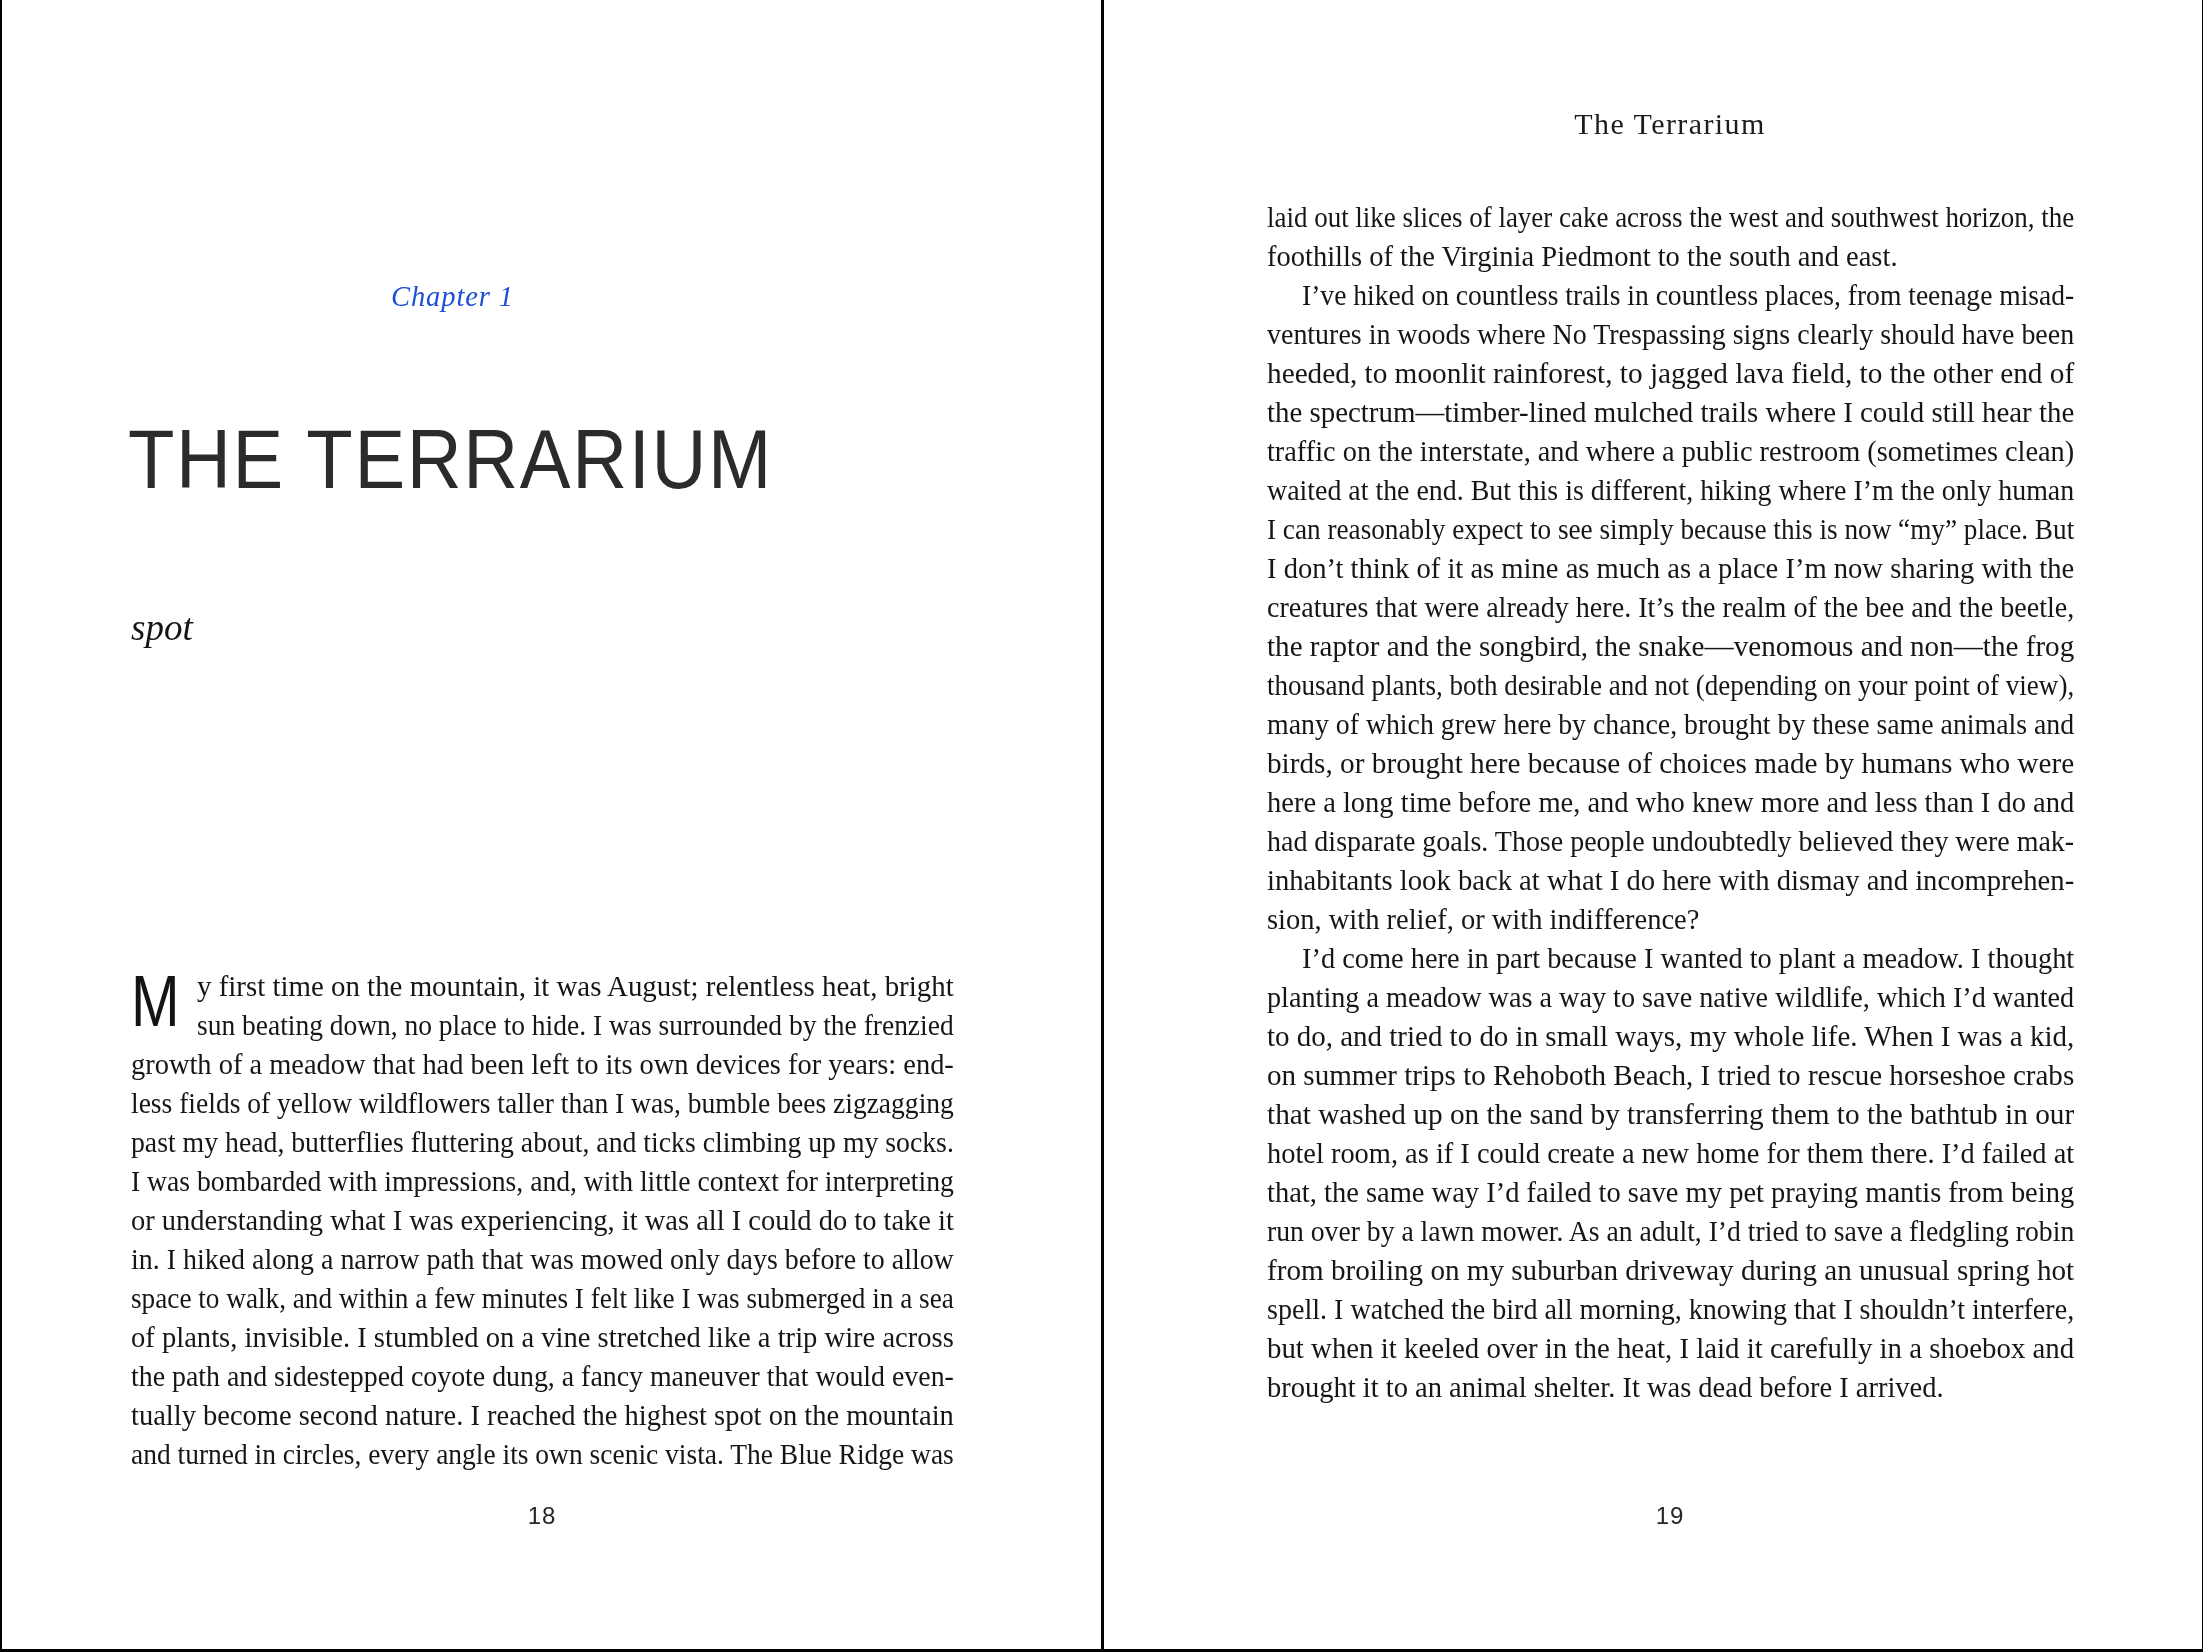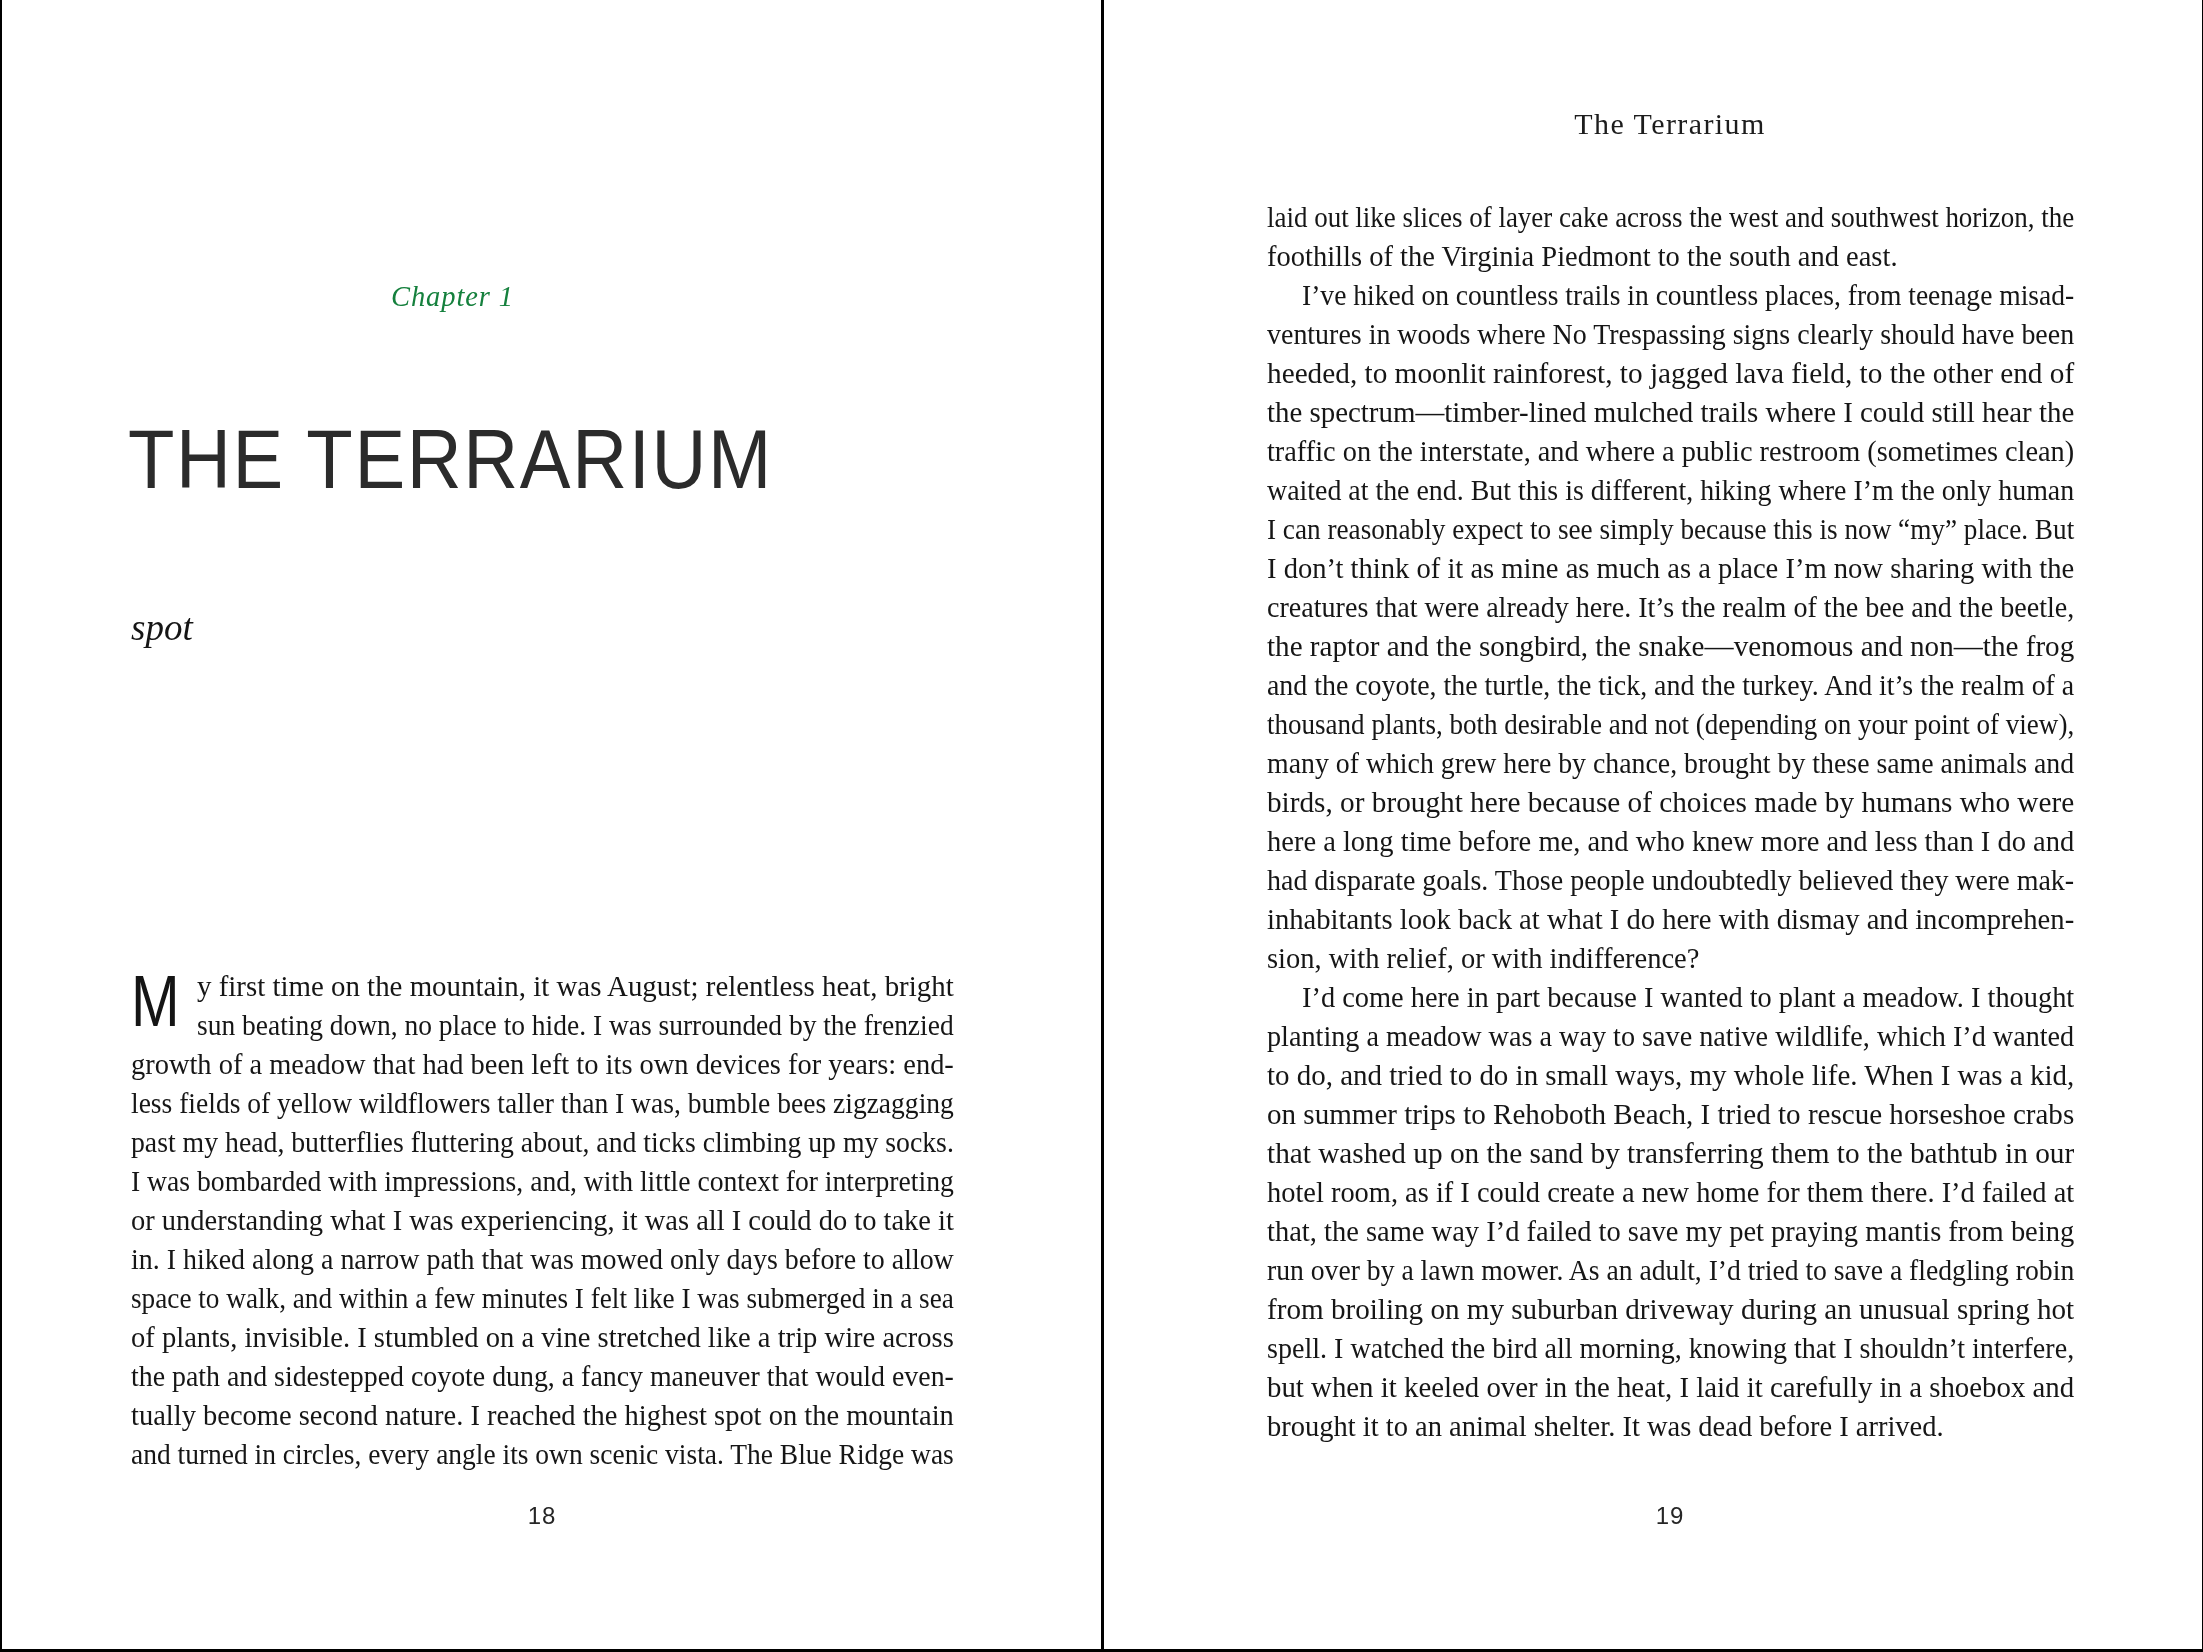--- a/index.html
+++ b/index.html
@@ -15,21 +15,21 @@
     color:#161616;
     overflow:hidden;
   }
   .divider{position:absolute;left:1099px;top:0;width:2.8px;height:1653px;background:#000;}
 
   
   .chapter{
     position:absolute;left:129px;top:278px;width:643px;
     text-align:center;
     font-style:italic;font-size:28.5px;line-height:37px;
-    letter-spacing:0.9px;color:#15803d;
+    letter-spacing:0.9px;color:#1d4ed8;
   }
   .title{
     position:absolute;left:126px;top:418px;margin:0;
     font-family:"Liberation Sans", sans-serif;
     font-weight:100;font-size:83px;line-height:84px;
     letter-spacing:1.8px;color:#2b2b2b;white-space:nowrap;
   }
   .subtitle{
     position:absolute;left:129px;top:589px;width:826px;
     font-style:italic;font-size:37px;
@@ -106,21 +106,20 @@
         <div class="bl ind"><span class="bl-in" style="margin-left: 35px; transform: scaleX(0.9671);">I’ve hiked on countless trails in countless places, from teenage misad-</span></div>
         <div class="bl"><span class="bl-in" style="transform: scaleX(0.9805);">ventures in woods where No Trespassing signs clearly should have been</span></div>
         <div class="bl"><span class="bl-in" style="transform: scaleX(1.0271);">heeded, to moonlit rainforest, to jagged lava field, to the other end of</span></div>
         <div class="bl"><span class="bl-in" style="transform: scaleX(1.0136);">the spectrum—timber-lined mulched trails where I could still hear the</span></div>
         <div class="bl"><span class="bl-in" style="transform: scaleX(0.9938);">traffic on the interstate, and where a public restroom (sometimes clean)</span></div>
         <div class="bl"><span class="bl-in" style="transform: scaleX(0.9784);">waited at the end. But this is different, hiking where I’m the only human</span></div>
         <div class="bl"><span class="bl-in" style="transform: scaleX(0.955);">I can reasonably expect to see simply because this is now “my” place. But</span></div>
         <div class="bl"><span class="bl-in" style="transform: scaleX(1.0025);">I don’t think of it as mine as much as a place I’m now sharing with the</span></div>
         <div class="bl"><span class="bl-in" style="transform: scaleX(0.9857);">creatures that were already here. It’s the realm of the bee and the beetle,</span></div>
         <div class="bl"><span class="bl-in" style="transform: scaleX(1.0219);">the raptor and the songbird, the snake—venomous and non—the frog</span></div>
-        <div class="bl"><span class="bl-in" style="transform: scaleX(0.9782);">and the coyote, the turtle, the tick, and the turkey. And it’s the realm of a</span></div>
         <div class="bl"><span class="bl-in" style="transform: scaleX(0.9486);">thousand plants, both desirable and not (depending on your point of view),</span></div>
         <div class="bl"><span class="bl-in" style="transform: scaleX(0.976);">many of which grew here by chance, brought by these same animals and</span></div>
         <div class="bl"><span class="bl-in" style="transform: scaleX(1.0261);">birds, or brought here because of choices made by humans who were</span></div>
         <div class="bl"><span class="bl-in" style="transform: scaleX(0.9999);">here a long time before me, and who knew more and less than I do and</span></div>
         <div class="bl"><span class="bl-in" style="transform: scaleX(0.9813);">had disparate goals. Those people undoubtedly believed they were mak-</span></div>
         <div class="bl"><span class="bl-in" style="transform: scaleX(1.0048);">inhabitants look back at what I do here with dismay and incomprehen-</span></div>
         <div class="bl end"><span class="bl-in" style="transform: scaleX(1);">sion, with relief, or with indifference?</span></div>
         <div class="bl ind"><span class="bl-in" style="margin-left: 35px; transform: scaleX(0.9961);">I’d come here in part because I wanted to plant a meadow. I thought</span></div>
         <div class="bl"><span class="bl-in" style="transform: scaleX(0.9893);">planting a meadow was a way to save native wildlife, which I’d wanted</span></div>
         <div class="bl"><span class="bl-in" style="transform: scaleX(1.0164);">to do, and tried to do in small ways, my whole life. When I was a kid,</span></div>

